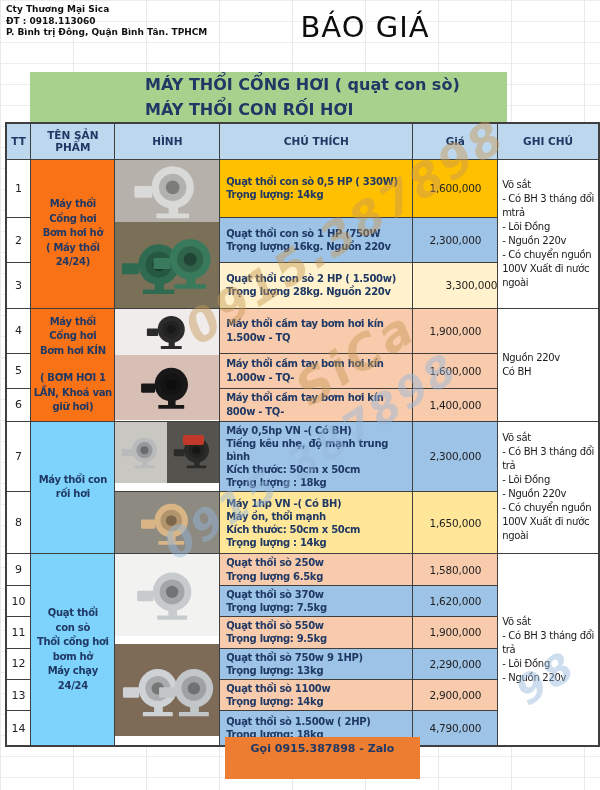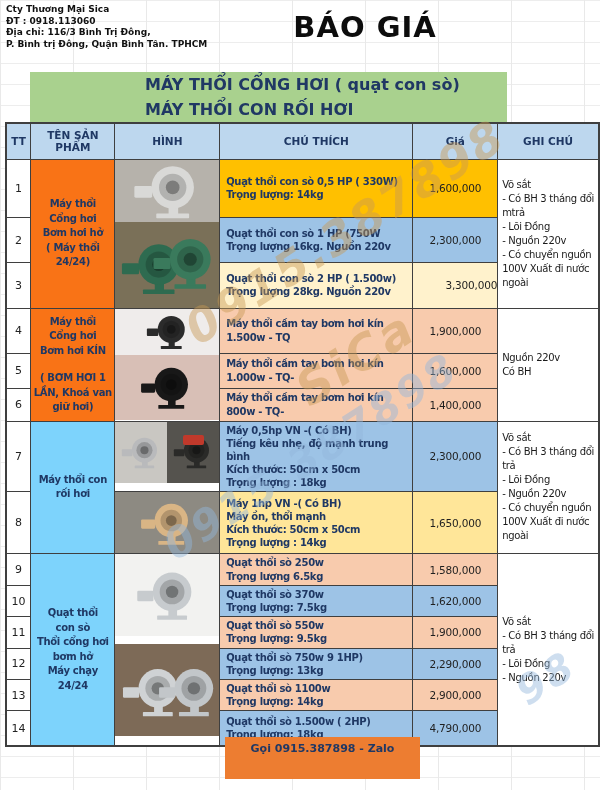--- a/index.html
+++ b/index.html
@@ -10,21 +10,21 @@
   }
   .grid-bg{
     position:absolute;inset:0;z-index:0;
     background-image:
       linear-gradient(to right,#e9e9e9 1px,transparent 1px),
       linear-gradient(to bottom,#ededed 1px,transparent 1px);
     background-size:73px 21px;
   }
   .company{position:absolute;left:6px;top:4px;z-index:2;font-size:9px;font-weight:bold;color:#111;line-height:1.3;}
   .page-title{position:absolute;left:280px;top:10px;width:170px;z-index:2;text-align:center;
-    font-size:29px;font-weight:bold;color:#0d0d0d;letter-spacing:1px;}
+    font-size:29px;font-weight:normal;color:#0d0d0d;letter-spacing:1px;}
   .banner{position:absolute;left:30px;top:72px;width:477px;height:50px;z-index:2;background:#A9D18E;
     color:#203864;font-weight:bold;font-size:16px;line-height:25px;padding-left:115px;box-sizing:border-box;}
   table.quote{position:absolute;left:5px;top:122px;z-index:2;border-collapse:collapse;table-layout:fixed;
     border:2px solid #3f3f3f;background:#fff;}
   td,th{border:1px solid #3f3f3f;padding:0;box-sizing:border-box;overflow:hidden;}
   th{background:#BDD7EE;color:#1F3864;font-size:10.5px;font-weight:bold;height:36px;line-height:1.2;padding:2px;}
   td{vertical-align:middle;}
   .c-tt{width:25px;}.c-name{width:87px;}.c-img{width:109px;}.c-desc{width:202px;}.c-price{width:62px;}.c-note{width:105px;}
   td.tt{font-size:11px;color:#222;text-align:center;}
   td.name{background:#f97316;color:#1F3864;font-weight:bold;font-size:10px;text-align:center;line-height:1.45;letter-spacing:-0.3px;}
@@ -70,21 +70,20 @@
       <circle cx="58" cy="40" r="10" fill="rgba(0,0,0,0.30)"></circle>
     </g>
   </defs>
 </svg>
 
 <div class="grid-bg"></div>
 
 <div class="company">
   <div>Cty Thương Mại Sica</div>
   <div>ĐT : 0918.113060</div>
-  <div>Địa chỉ: 116/3 Bình Trị Đông,</div>
   <div>P. Bình trị Đông, Quận Bình Tân. TPHCM</div>
 </div>
 
 <div class="page-title">BÁO GIÁ</div>
 
 <div class="banner">
   <div>MÁY THỔI CỔNG HƠI ( quạt con sò)</div>
   <div>MÁY THỔI CON RỐI HƠI</div>
 </div>
 

